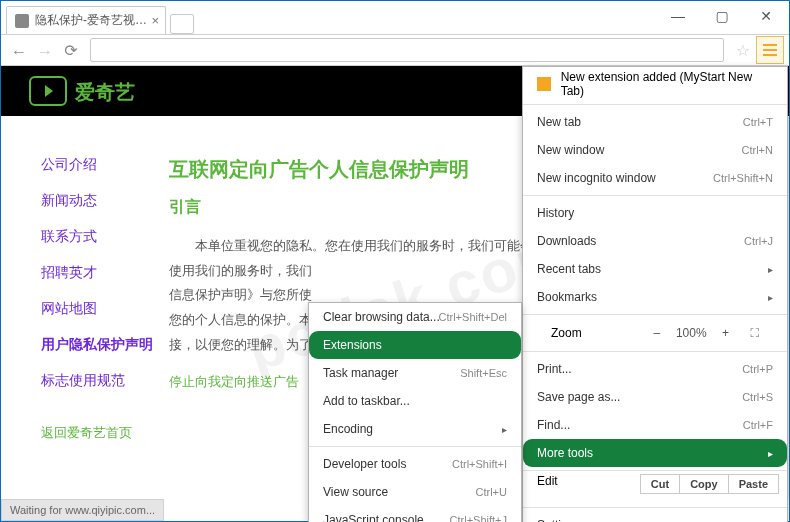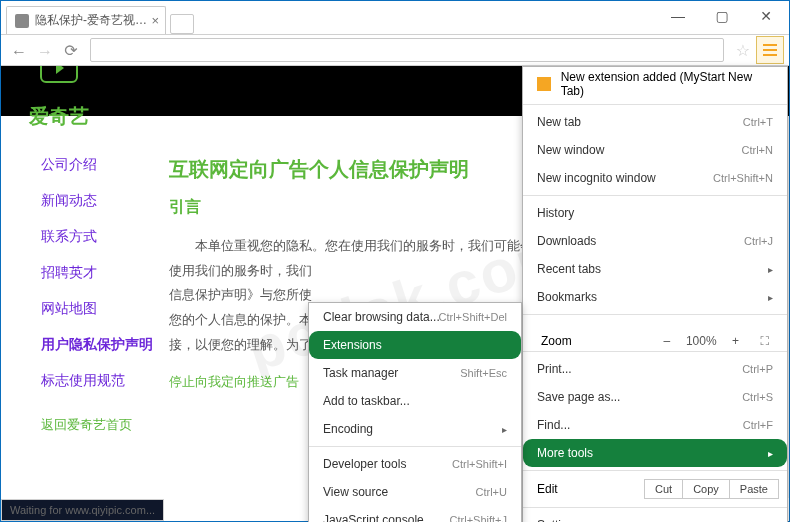--- a/index.html
+++ b/index.html
@@ -22,62 +22,62 @@
 .nav-btn { width: 26px; height: 26px; display: flex; align-items: center; justify-content: center; color: #888; font-size: 16px; }
 .omnibox { flex: 1; height: 24px; border: 1px solid #c9c9c9; border-radius: 2px; margin: 0 6px; }
 .menu-btn { width: 28px; height: 28px; display: flex; align-items: center; justify-content: center; color: #888; border: 1px solid transparent; }
 .menu-btn.active { background: #fff7e1; border: 1px solid #e0c060; }
 .hamburger { display: flex; flex-direction: column; gap: 3px; }
 .hamburger span { width: 14px; height: 2px; background: #f5a623; display: block; }
 
 
 .page { position: absolute; top: 66px; left: 1px; right: 1px; bottom: 24px; overflow: hidden; }
 .header-bar { height: 50px; background: #000; display: flex; align-items: center; padding-left: 28px; }
-.logo-box { display: flex; align-items: center; gap: 20px; flex-direction: column; }
+.logo-box { display: flex; align-items: flex-end; gap: 8px; }
 .logo-mark { width: 38px; height: 30px; border: 2px solid #5bb73b; border-radius: 6px; display: flex; align-items: center; justify-content: center; }
 .logo-play { width: 0; height: 0; border-left: 8px solid #5bb73b; border-top: 6px solid transparent; border-bottom: 6px solid transparent; margin-left: 2px; }
 .logo-text { color: #5bb73b; font-size: 20px; font-weight: bold; }
 .header-right { margin-left: auto; display: flex; }
 .hdr-icon { width: 40px; height: 40px; border-left: 1px solid #333; display: flex; align-items: center; justify-content: center; color: #888; font-size: 16px; }
 
 .page-body { display: flex; padding: 40px 30px 0 40px; position: relative; }
 .sidebar { width: 120px; }
 .sidebar-item { font-size: 14px; color: #6d28d9; margin-bottom: 18px; }
 .sidebar-item.active { font-weight: bold; }
-.back-link { font-size: 13px; color: #5bb73b; margin-top: 26px; }
+.back-link { font-size: 13px; color: #5bb73b; margin-top: 34px; }
 .content { flex: 1; padding-left: 8px; }
 .content-title { font-size: 20px; color: #5bb73b; font-weight: bold; margin-bottom: 14px; }
 .content-sub { font-size: 16px; color: #5bb73b; font-weight: bold; margin-bottom: 16px; }
 .content-text { font-size: 13px; color: #555; line-height: 1.9; }
 .stop-link { font-size: 13px; color: #5bb73b; margin-top: 16px; }
 
 .watermark { position: absolute; top: 200px; left: 240px; font-size: 60px; font-weight: bold; color: rgba(0,0,0,0.05); transform: rotate(-18deg); pointer-events: none; letter-spacing: 2px; }
 
 
 .main-menu { position: absolute; top: 66px; right: 2px; width: 266px; background: #fff; border: 1px solid #b3b3b3; box-shadow: 0 3px 8px rgba(0,0,0,0.25); font-size: 12px; z-index: 10; }
 .menu-row { height: 28px; display: flex; align-items: center; padding: 0 14px; color: #333; position: relative; }
 .menu-row.highlight { background: #15803d; color: #fff; border-radius: 9px; }
 .menu-shortcut { position: absolute; right: 14px; color: #888; font-size: 11px; }
 .menu-sub-arrow { position: absolute; right: 14px; font-size: 10px; color: #666; }
 .menu-row.highlight .menu-sub-arrow { color: #fff; }
 .menu-sep { height: 1px; background: #e0e0e0; margin: 3px 0; }
 .menu-ext-row { height: 34px; display: flex; align-items: center; padding: 16px 14px; }
 .ext-icon { width: 14px; height: 14px; background: #f5a623; margin-right: 10px; }
-.zoom-row { height: 30px; display: flex; align-items: flex-end; padding: 0 18px; }
+.zoom-row { height: 30px; display: flex; align-items: center; padding: 0 28px; }
 .zoom-ctrls { margin-left: auto; display: flex; align-items: center; gap: 8px; font-size: 12px; color: #555; }
 .zoom-btn { width: 22px; text-align: center; border: 0; background: none; }
 .fs-icon { font-size: 12px; color: #666; margin-left: 6px; }
-.edit-row { height: 30px; display: flex; align-items: center; padding: 0 8px 0 14px; }
-.edit-btns { margin-left: auto; display: flex; }
+.edit-row { height: 30px; display: flex; align-items: flex-start; padding: 0 8px 0 14px; }
+.edit-btns { margin-left: auto; display: flex; font-weight: bold; }
 .edit-btn { border: 1px solid #c9c9c9; padding: 3px 10px; font-size: 11px; margin-left: -1px; color: #444; }
 
 .submenu { position: absolute; top: 302px; left: 308px; width: 214px; background: #fff; border: 1px solid #b3b3b3; box-shadow: 0 3px 8px rgba(0,0,0,0.25); font-size: 12px; z-index: 11; }
 
 
-.statusbar { position: absolute; bottom: 1px; left: 1px; height: 22px; background: #0f172a; border: 1px solid #d0d0d0; padding: 0 8px; font-size: 11px; color: #666; display: flex; align-items: center; }
+.statusbar { position: absolute; bottom: 1px; left: 1px; height: 22px; background: #e5e5e5; border: 1px solid #d0d0d0; padding: 0 8px; font-size: 11px; color: #666; display: flex; align-items: center; }
 
 
 .vscroll { position: absolute; top: 116px; right: 1px; width: 16px; bottom: 24px; background: #f0f0f0; border-left: 1px solid #e0e0e0; z-index: 5; }
 .vscroll .arrow { height: 16px; display: flex; align-items: center; justify-content: center; font-size: 9px; color: #888; }
 .vscroll .thumb { position: absolute; top: 16px; left: 2px; right: 2px; height: 180px; background: #c9c9c9; border-radius: 2px; }
 </style>
 </head>
 <body>
 
 <div class="window-controls">

